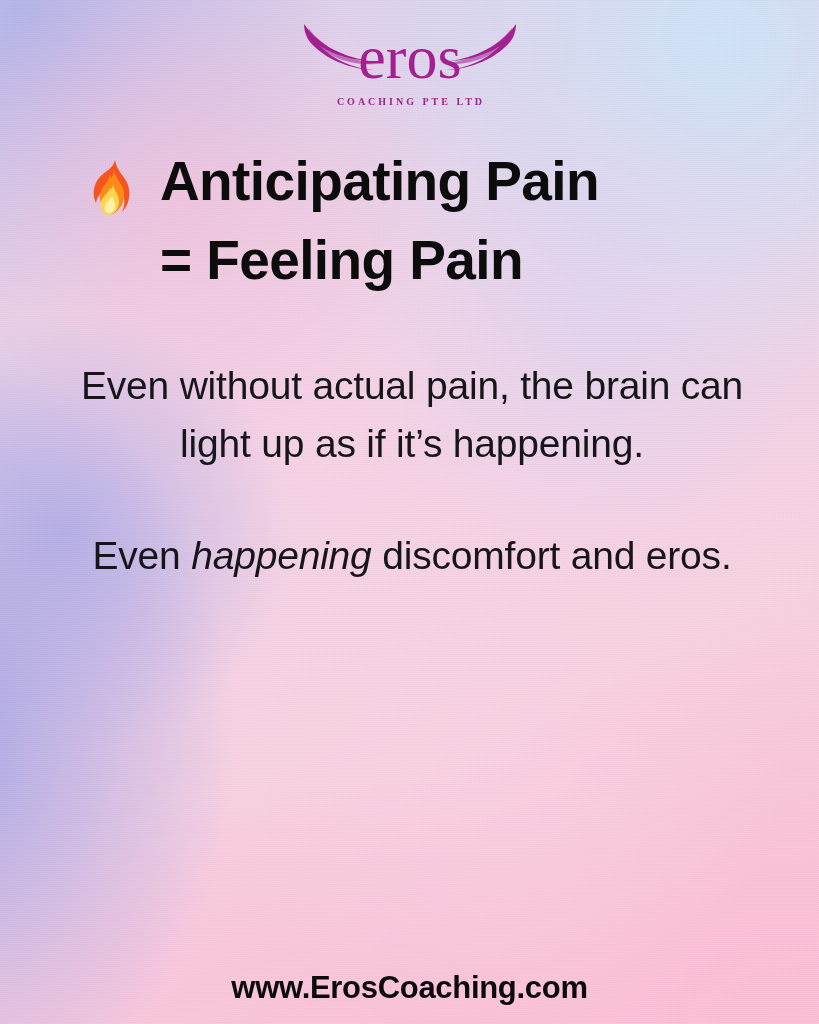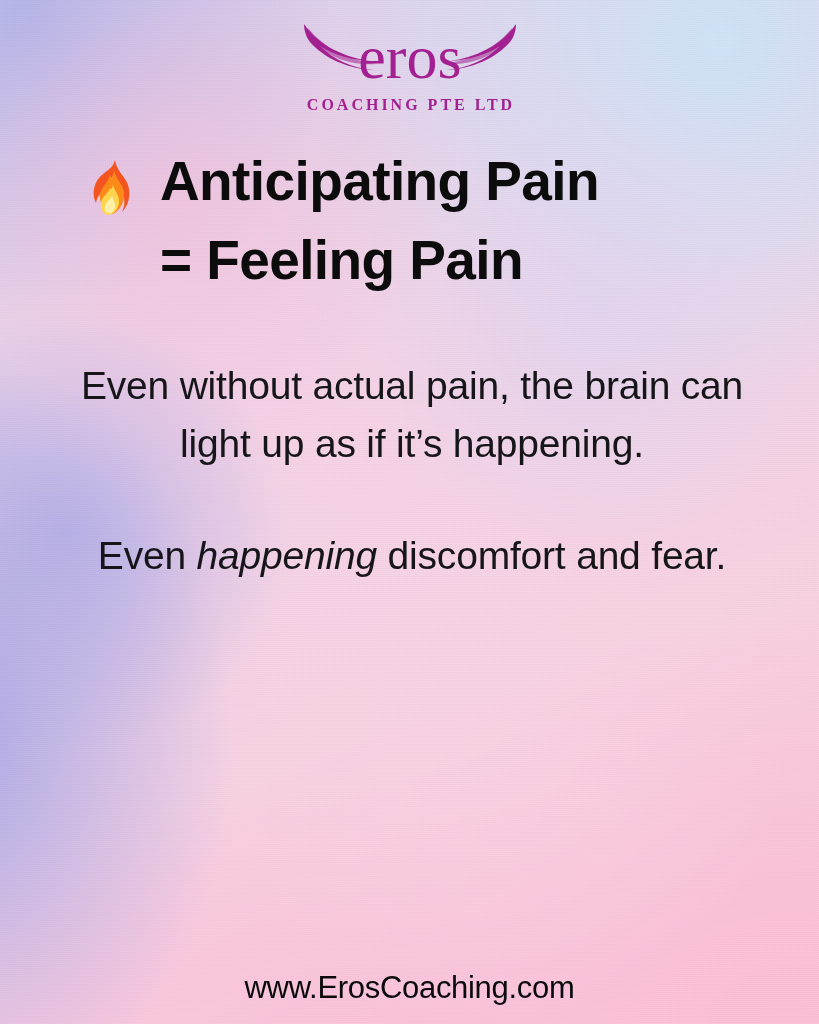--- a/index.html
+++ b/index.html
@@ -65,21 +65,21 @@
   }
   .logo-mark {
     position: relative;
     width: 240px;
     height: 86px;
   }
   .logo-mark svg { display: block; }
   .logo-tagline {
     margin-top: 2px;
     font-family: "Liberation Serif", serif;
-    font-size: 16px;
+    font-size: 10px;
     letter-spacing: 3.0px;
     color: #a32090;
     font-weight: 700;
     text-indent: 3px;
   }
 
   
   .headline {
     position: absolute;
     top: 148px;
@@ -125,21 +125,21 @@
 
   
   .footer-url {
     position: absolute;
     left: 0;
     top: 970px;
     width: 819px;
     text-align: center;
     font-family: "Liberation Sans", sans-serif;
     font-size: 31px;
-    font-weight: 400;
+    font-weight: 700;
     color: #0b0b0c;
     letter-spacing: -0.3px;
   }
 </style>
 </head>
 <body>
 
 <div class="poster">
 
   <div class="bg-layer bg-base"></div>
@@ -180,18 +180,18 @@
                  C22 44 26 42 28 38 Z" fill="#fdf0a8"></path>
       </svg>
     </span>
     <div class="headline-text">Anticipating Pain
 = Feeling Pain</div>
   </div>
 
   <div class="body-copy">
     <p class="para">Even without actual pain, the brain can light up as if it’s happening.</p>
     <div class="para-gap"></div>
-    <p class="para"><span>Even </span><span class="emph">happening</span><span> discomfort and fear.</span></p>
+    <p class="para"><span>Even </span><span class="emph">happening</span><span> discomfort and eros.</span></p>
   </div>
 
   <div class="footer-url">www.ErosCoaching.com</div>
 
 </div>
 
 </body></html>

